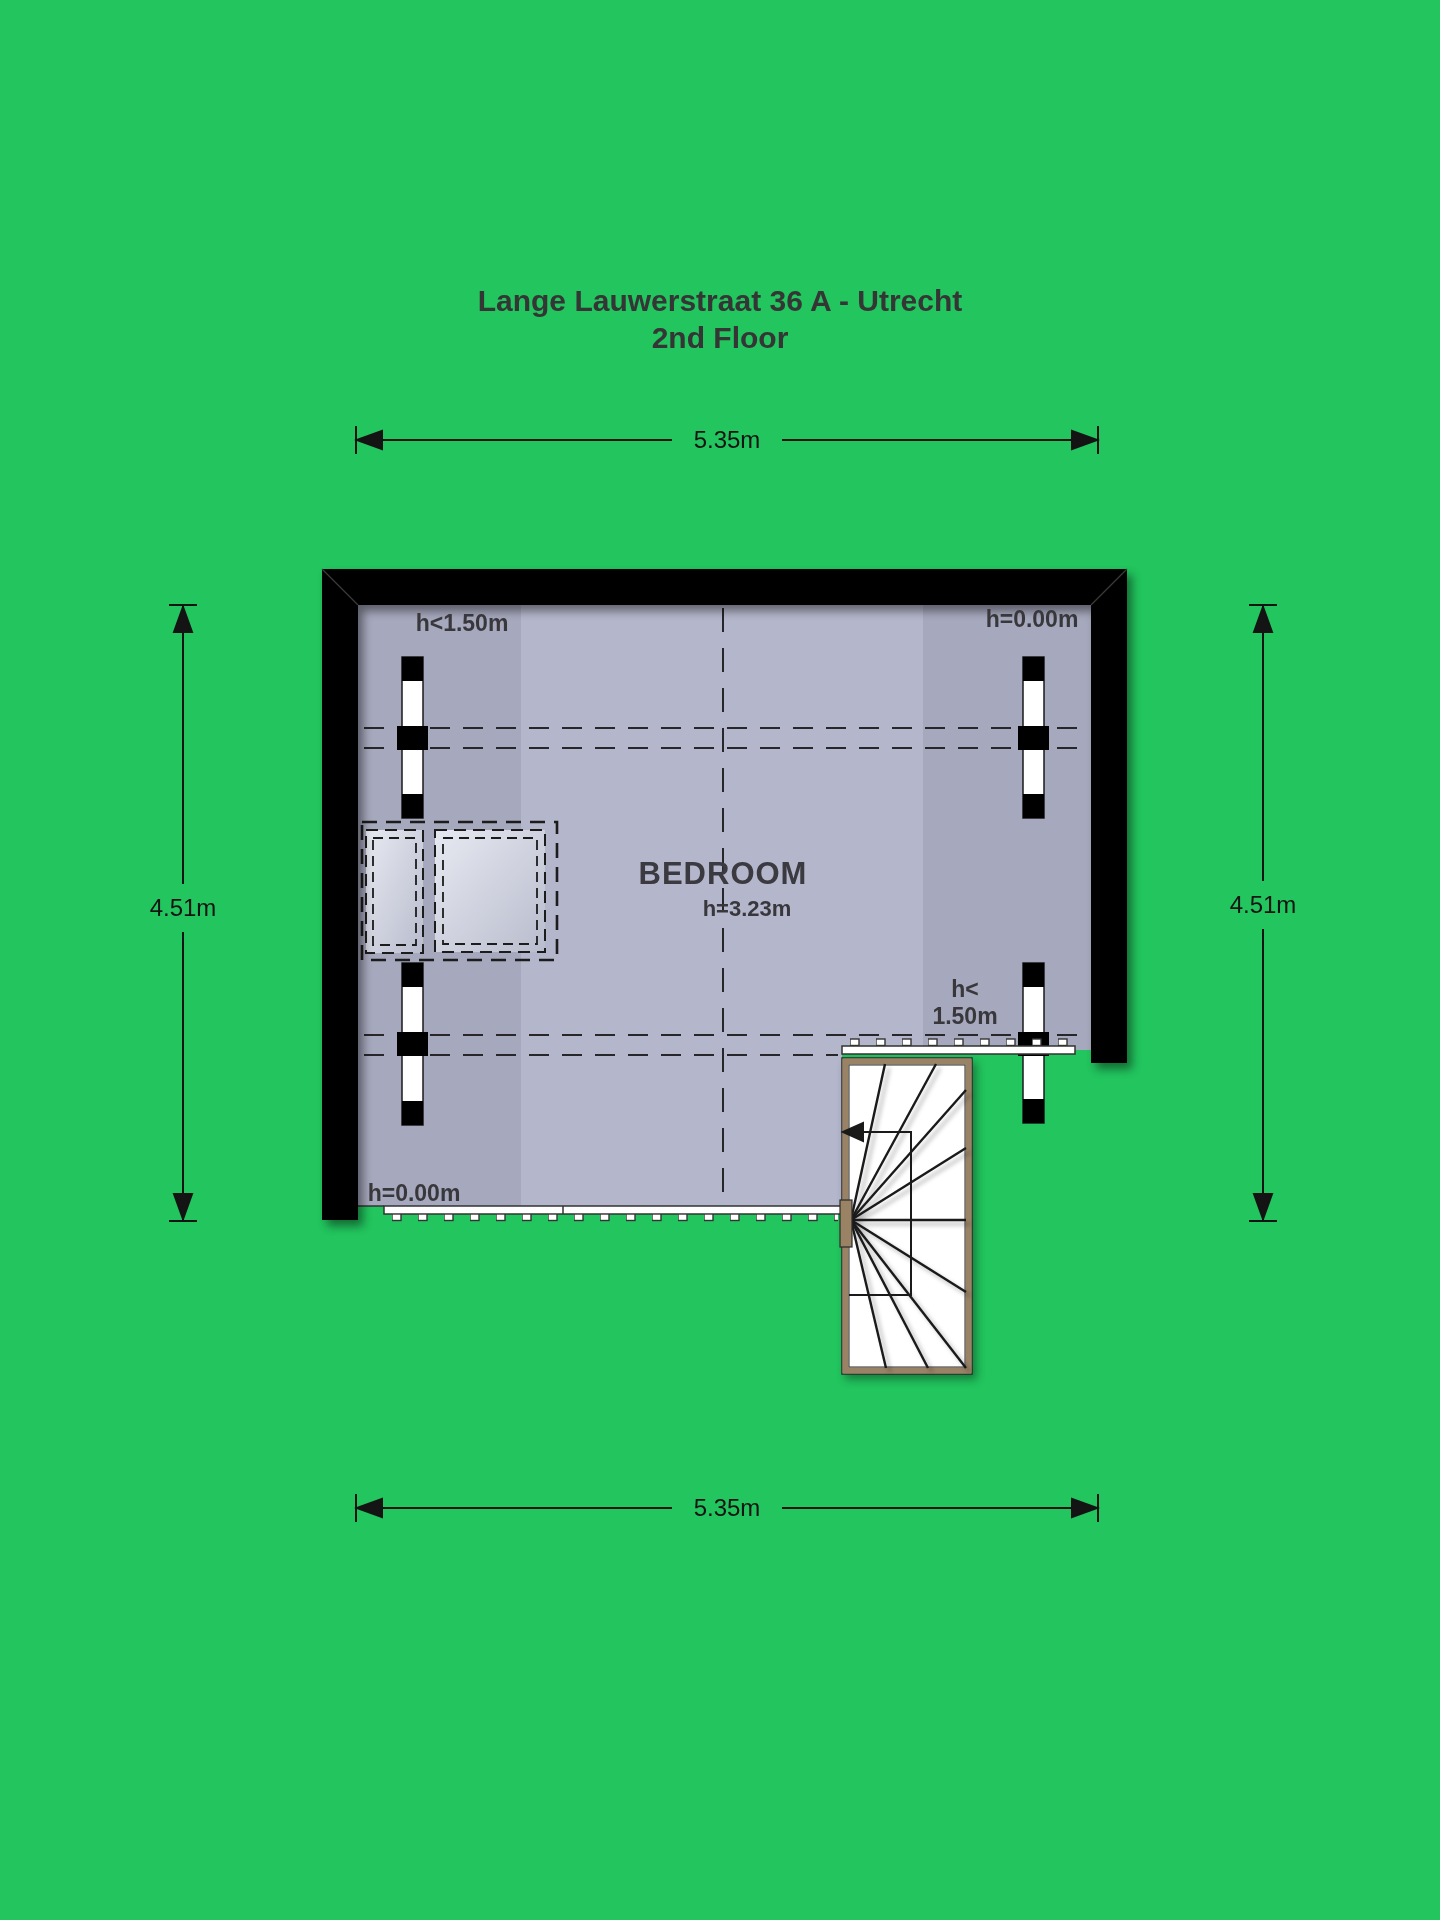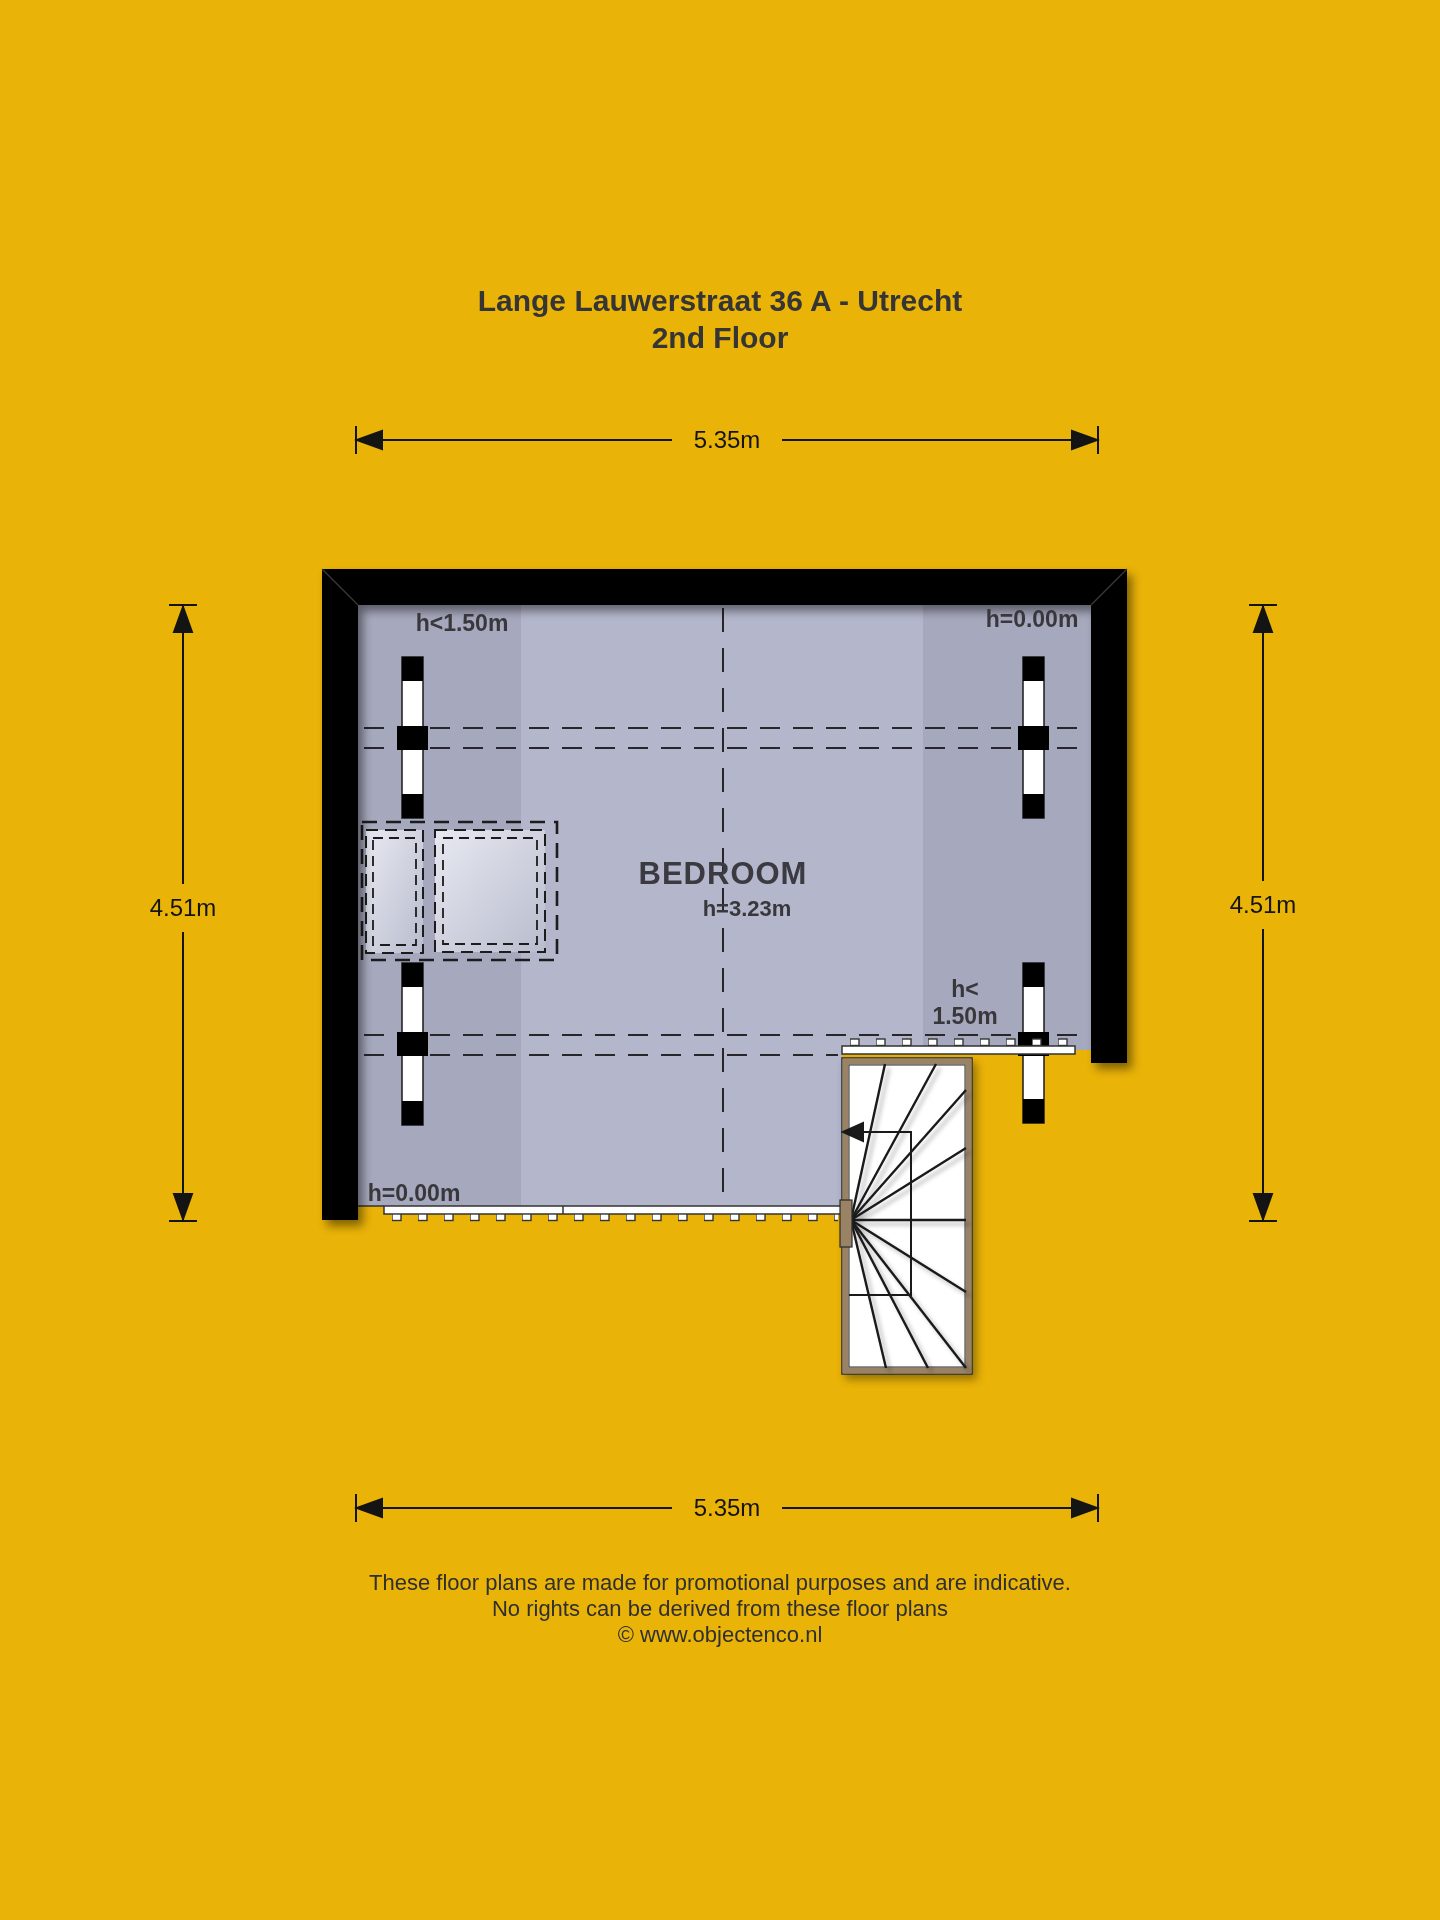--- a/index.html
+++ b/index.html
@@ -1,16 +1,16 @@
 <!DOCTYPE html>
 <html><head>
 <meta charset="utf-8">
 <style>
   html,body{margin:0;padding:0;background:#ffffff;}
-  .canvas{position:relative;width:1440px;height:1920px;background:#eab308;
+  .canvas{position:relative;width:1440px;height:1920px;background:#22c55e;
           font-family:"Liberation Sans", sans-serif;overflow:hidden;}
   svg.plan{position:absolute;left:0;top:0;}
   .walls{filter:drop-shadow(5px 6px 5px rgba(0,0,0,0.45));}
   .stair-lines{filter:drop-shadow(4px 4px 2px rgba(0,0,0,0.30));}
   .stair-frame{filter:drop-shadow(4px 5px 4px rgba(0,0,0,0.35));}
 
   .title-block{position:absolute;left:0;right:0;top:282;top:282px;text-align:center;
                color:#353535;font-weight:bold;font-size:30px;line-height:37px;}
   .dim{position:absolute;transform:translateX(-50%);color:#141414;
        font-size:24px;line-height:32px;white-space:nowrap;}
@@ -189,19 +189,14 @@
   <div class="lbl" style="left:1032px;top:608px;">h=0.00m</div>
   <div class="lbl lbl-2line" style="left:965px;top:976px;">
     <div>h&lt;</div>
     <div>1.50m</div>
   </div>
   <div class="lbl" style="left:414px;top:1182px;">h=0.00m</div>
 
   <div class="room-name" style="left:723px;top:858px;">BEDROOM</div>
   <div class="room-h" style="left:727px;top:898px;margin-left:20px;">h=3.23m</div>
 
-  <div class="footer">
-    <div>These floor plans are made for promotional purposes and are indicative.</div>
-    <div>No rights can be derived from these floor plans</div>
-    <div>© www.objectenco.nl</div>
-  </div>
 
 </div>
 
 </body></html>

